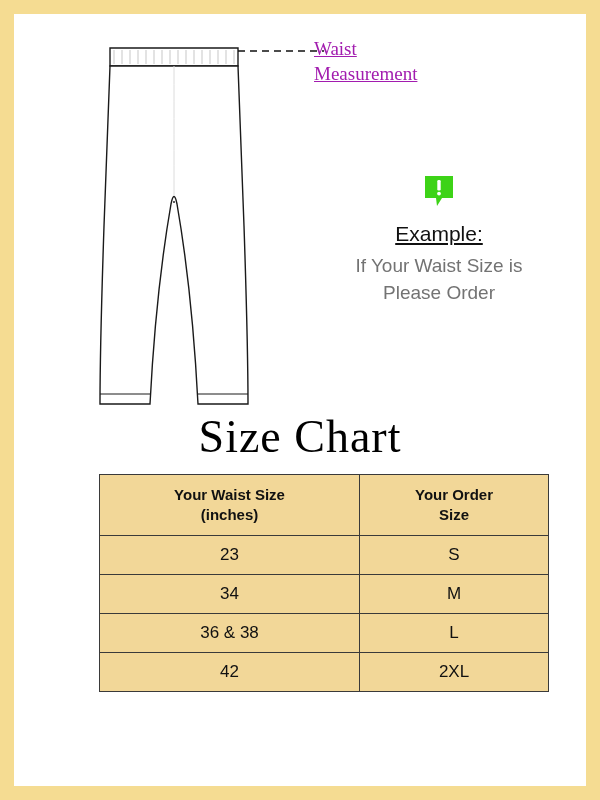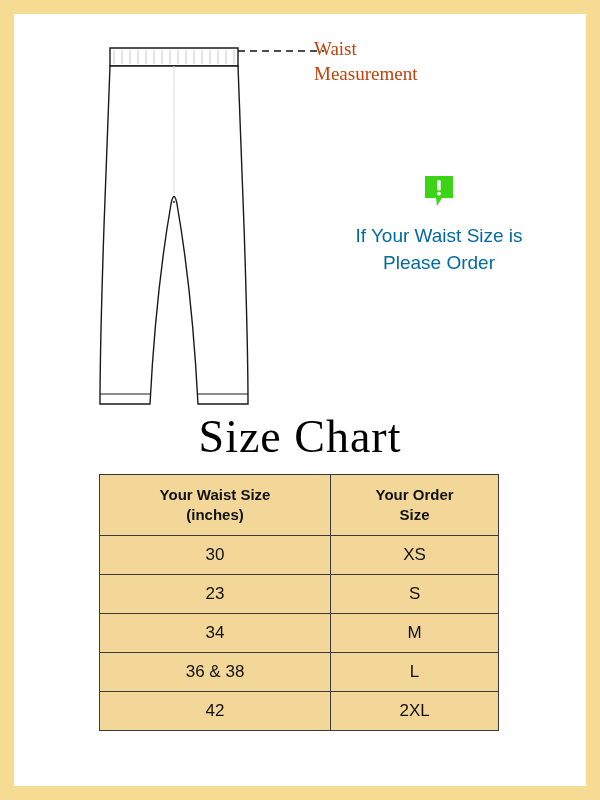--- a/index.html
+++ b/index.html
@@ -47,21 +47,22 @@
     height: 14px;
   }
   .waist-label {
     position: absolute;
     left: 300px;
     top: 22px;
     width: 200px;
     font-family: "Liberation Serif", serif;
     font-size: 19px;
     line-height: 25px;
-    color: #c2410c;
+    color: #a21caf;
+    text-decoration: underline;
   }
 
   
   .example-block {
     position: absolute;
     left: 300px;
     top: 160px;
     width: 250px;
     text-align: center;
   }
@@ -75,21 +76,21 @@
     font-family: "Liberation Sans", sans-serif;
     font-size: 21px;
     color: #111111;
     text-decoration: underline;
     margin-bottom: 6px;
   }
   .example-line {
     font-family: "Liberation Sans", sans-serif;
     font-size: 19px;
     line-height: 27px;
-    color: #0369a1;
+    color: #737373;
   }
 
   
   .chart-title {
     position: absolute;
     left: 0;
     right: 0;
     top: 396px;
     text-align: center;
     font-family: "Liberation Serif", serif;
@@ -101,21 +102,21 @@
 
   
   .table-wrap {
     position: absolute;
     left: 85px;
     top: 460px;
     width: 400px;
   }
   table.size-table {
     border-collapse: collapse;
-    width: 400px;
+    width: 450px;
     background: #f2d798;
   }
   table.size-table th,
   table.size-table td {
     border: 1px solid #3a3a3a;
     text-align: center;
     color: #111111;
   }
   table.size-table th {
     font-family: "Liberation Sans", sans-serif;
@@ -186,20 +187,21 @@
     </div>
 
     <div class="example-block">
       <div class="excl-badge">
         <svg width="34" height="34" viewBox="0 0 34 34" xmlns="http://www.w3.org/2000/svg">
           <path d="M3,2 H31 V24 H20 L15,32 L14,24 H3 Z" fill="#3dd317"></path>
           <rect x="15.3" y="6" width="3.4" height="10.5" rx="1.3" fill="#ffffff"></rect>
           <circle cx="17" cy="19.6" r="1.9" fill="#ffffff"></circle>
         </svg>
       </div>
+      <div class="example-title">Example:</div>
       <div class="example-line">If Your Waist Size is</div>
       <div class="example-line">Please Order</div>
     </div>
 
     <div class="chart-title">Size Chart</div>
 
     <div class="table-wrap">
       <table class="size-table">
         <thead>
           <tr>
@@ -208,24 +210,20 @@
               <div>(inches)</div>
             </th>
             <th>
               <div>Your Order</div>
               <div>Size</div>
             </th>
           </tr>
         </thead>
         <tbody>
           <tr>
-            <td>30</td>
-            <td>XS</td>
-          </tr>
-          <tr>
             <td>23</td>
             <td>S</td>
           </tr>
           <tr>
             <td>34</td>
             <td>M</td>
           </tr>
           <tr>
             <td>36 &amp; 38</td>
             <td>L</td>

